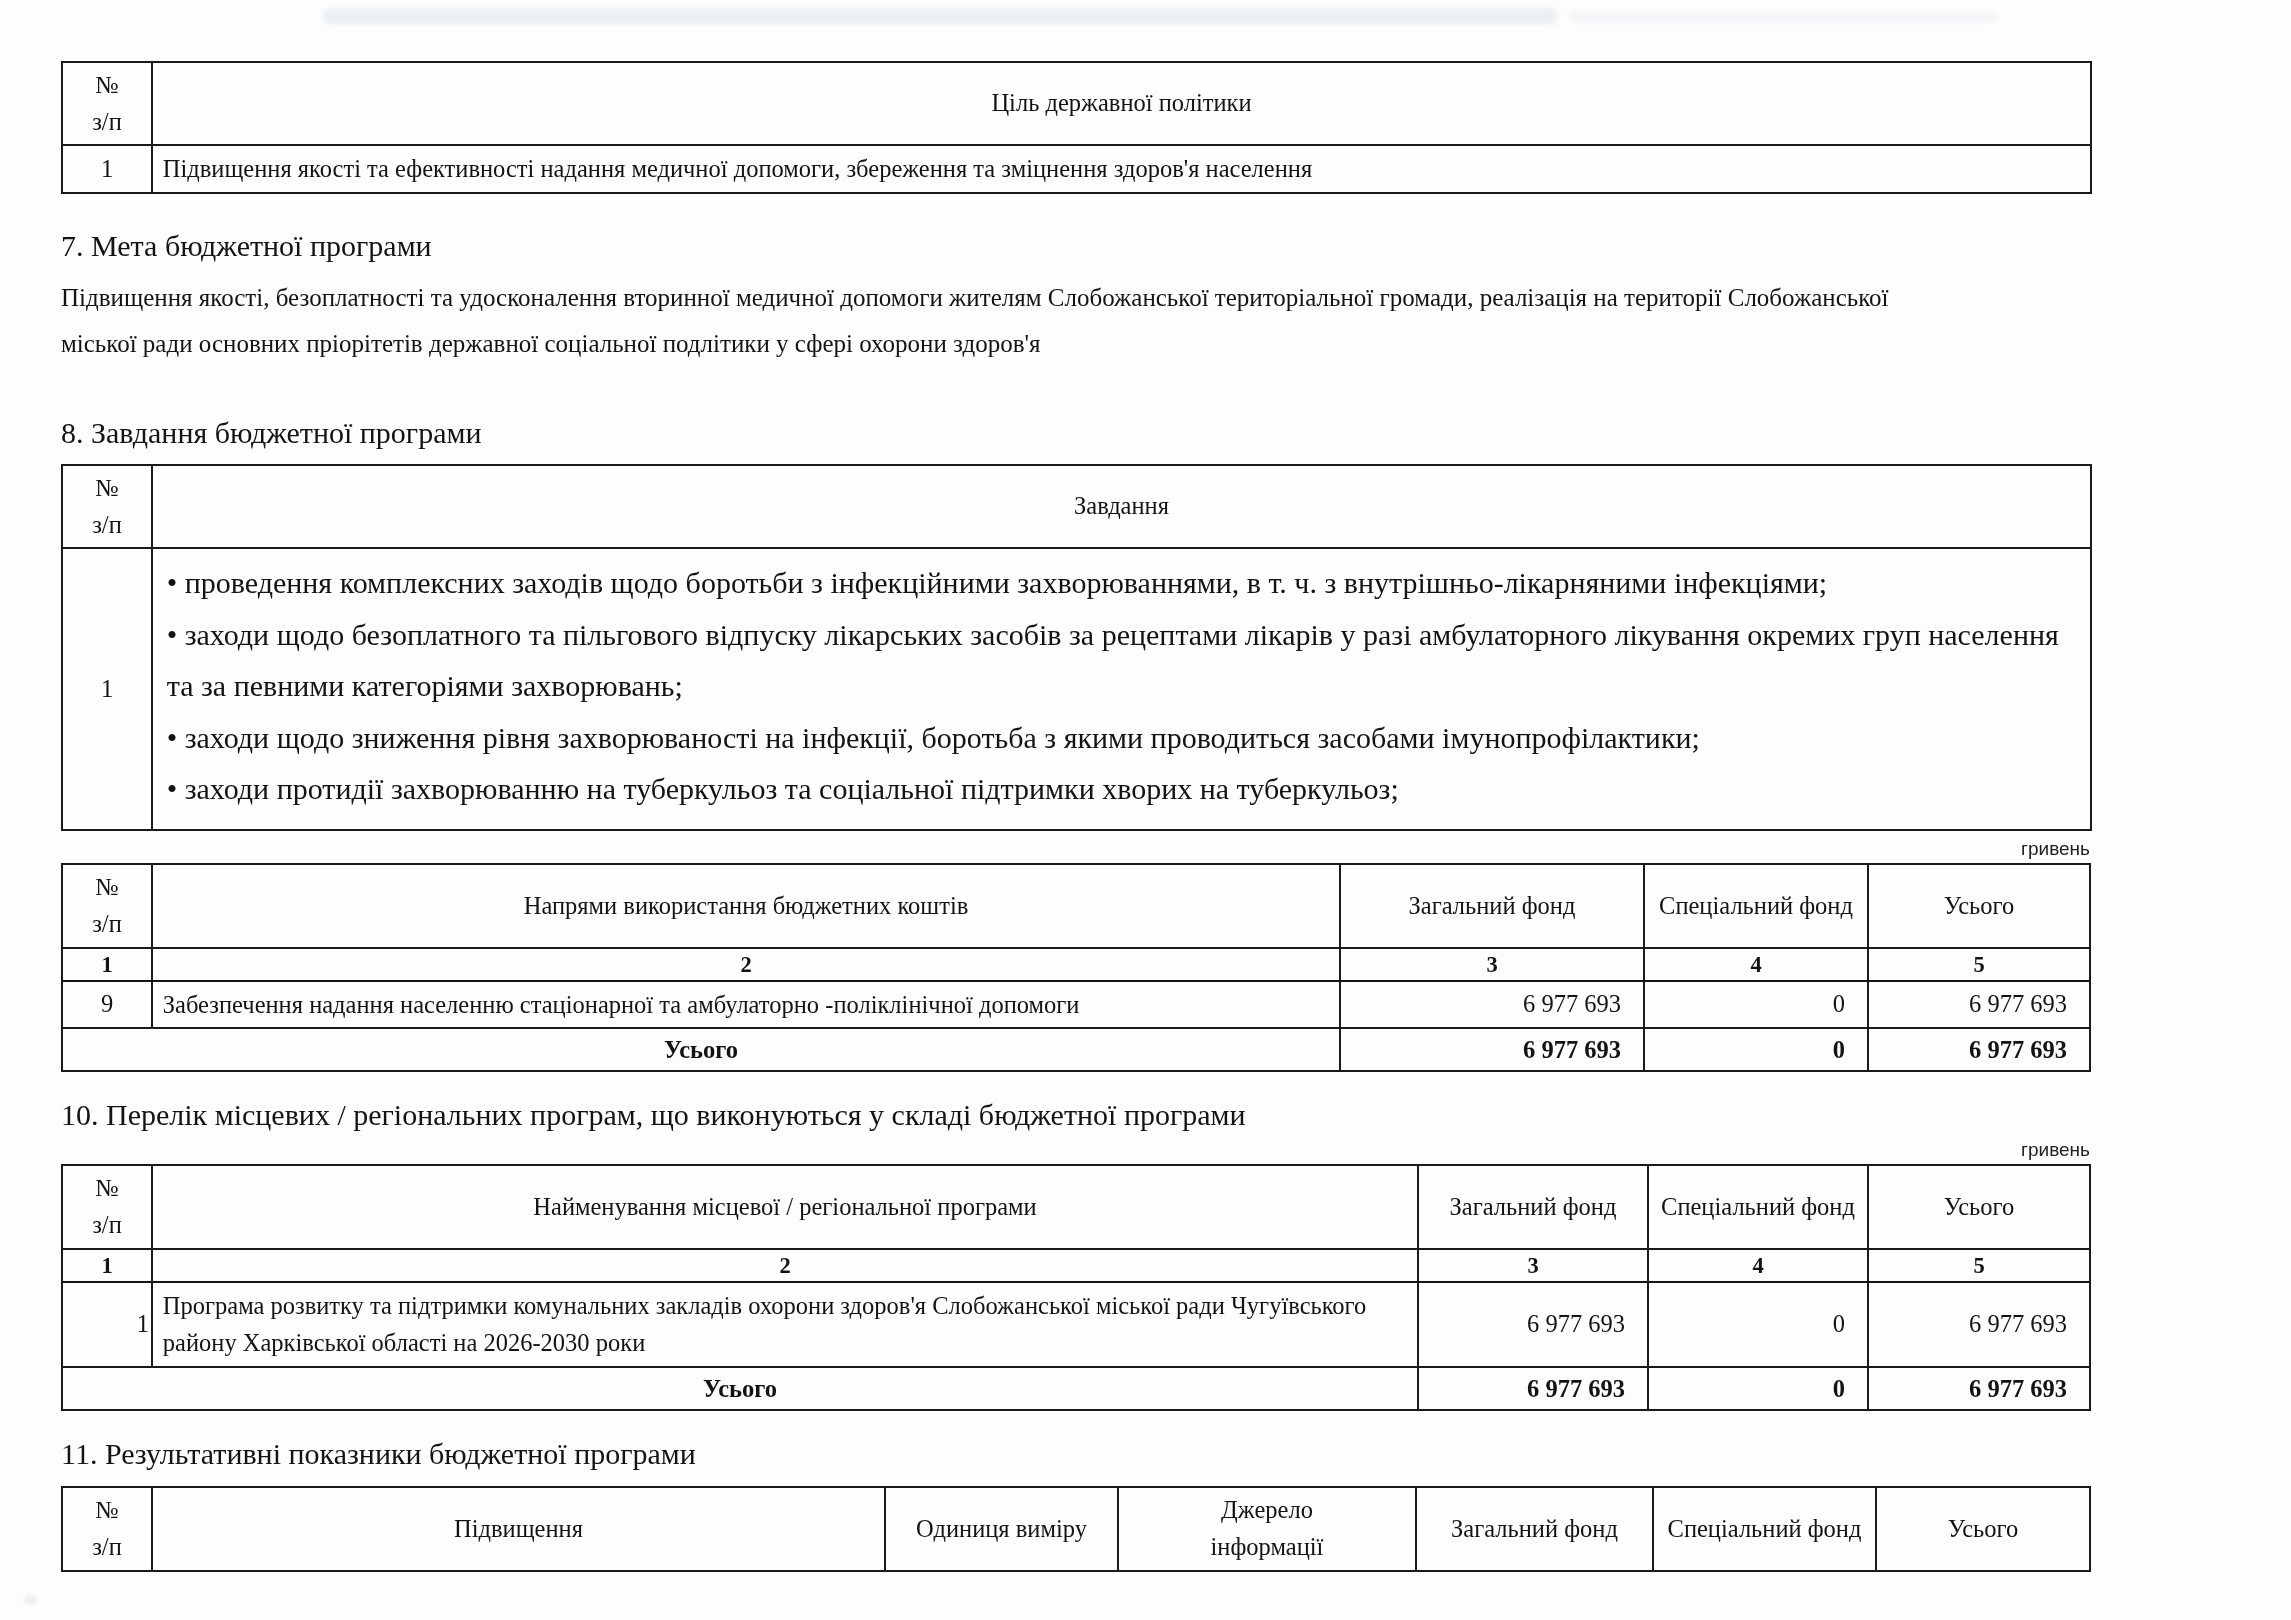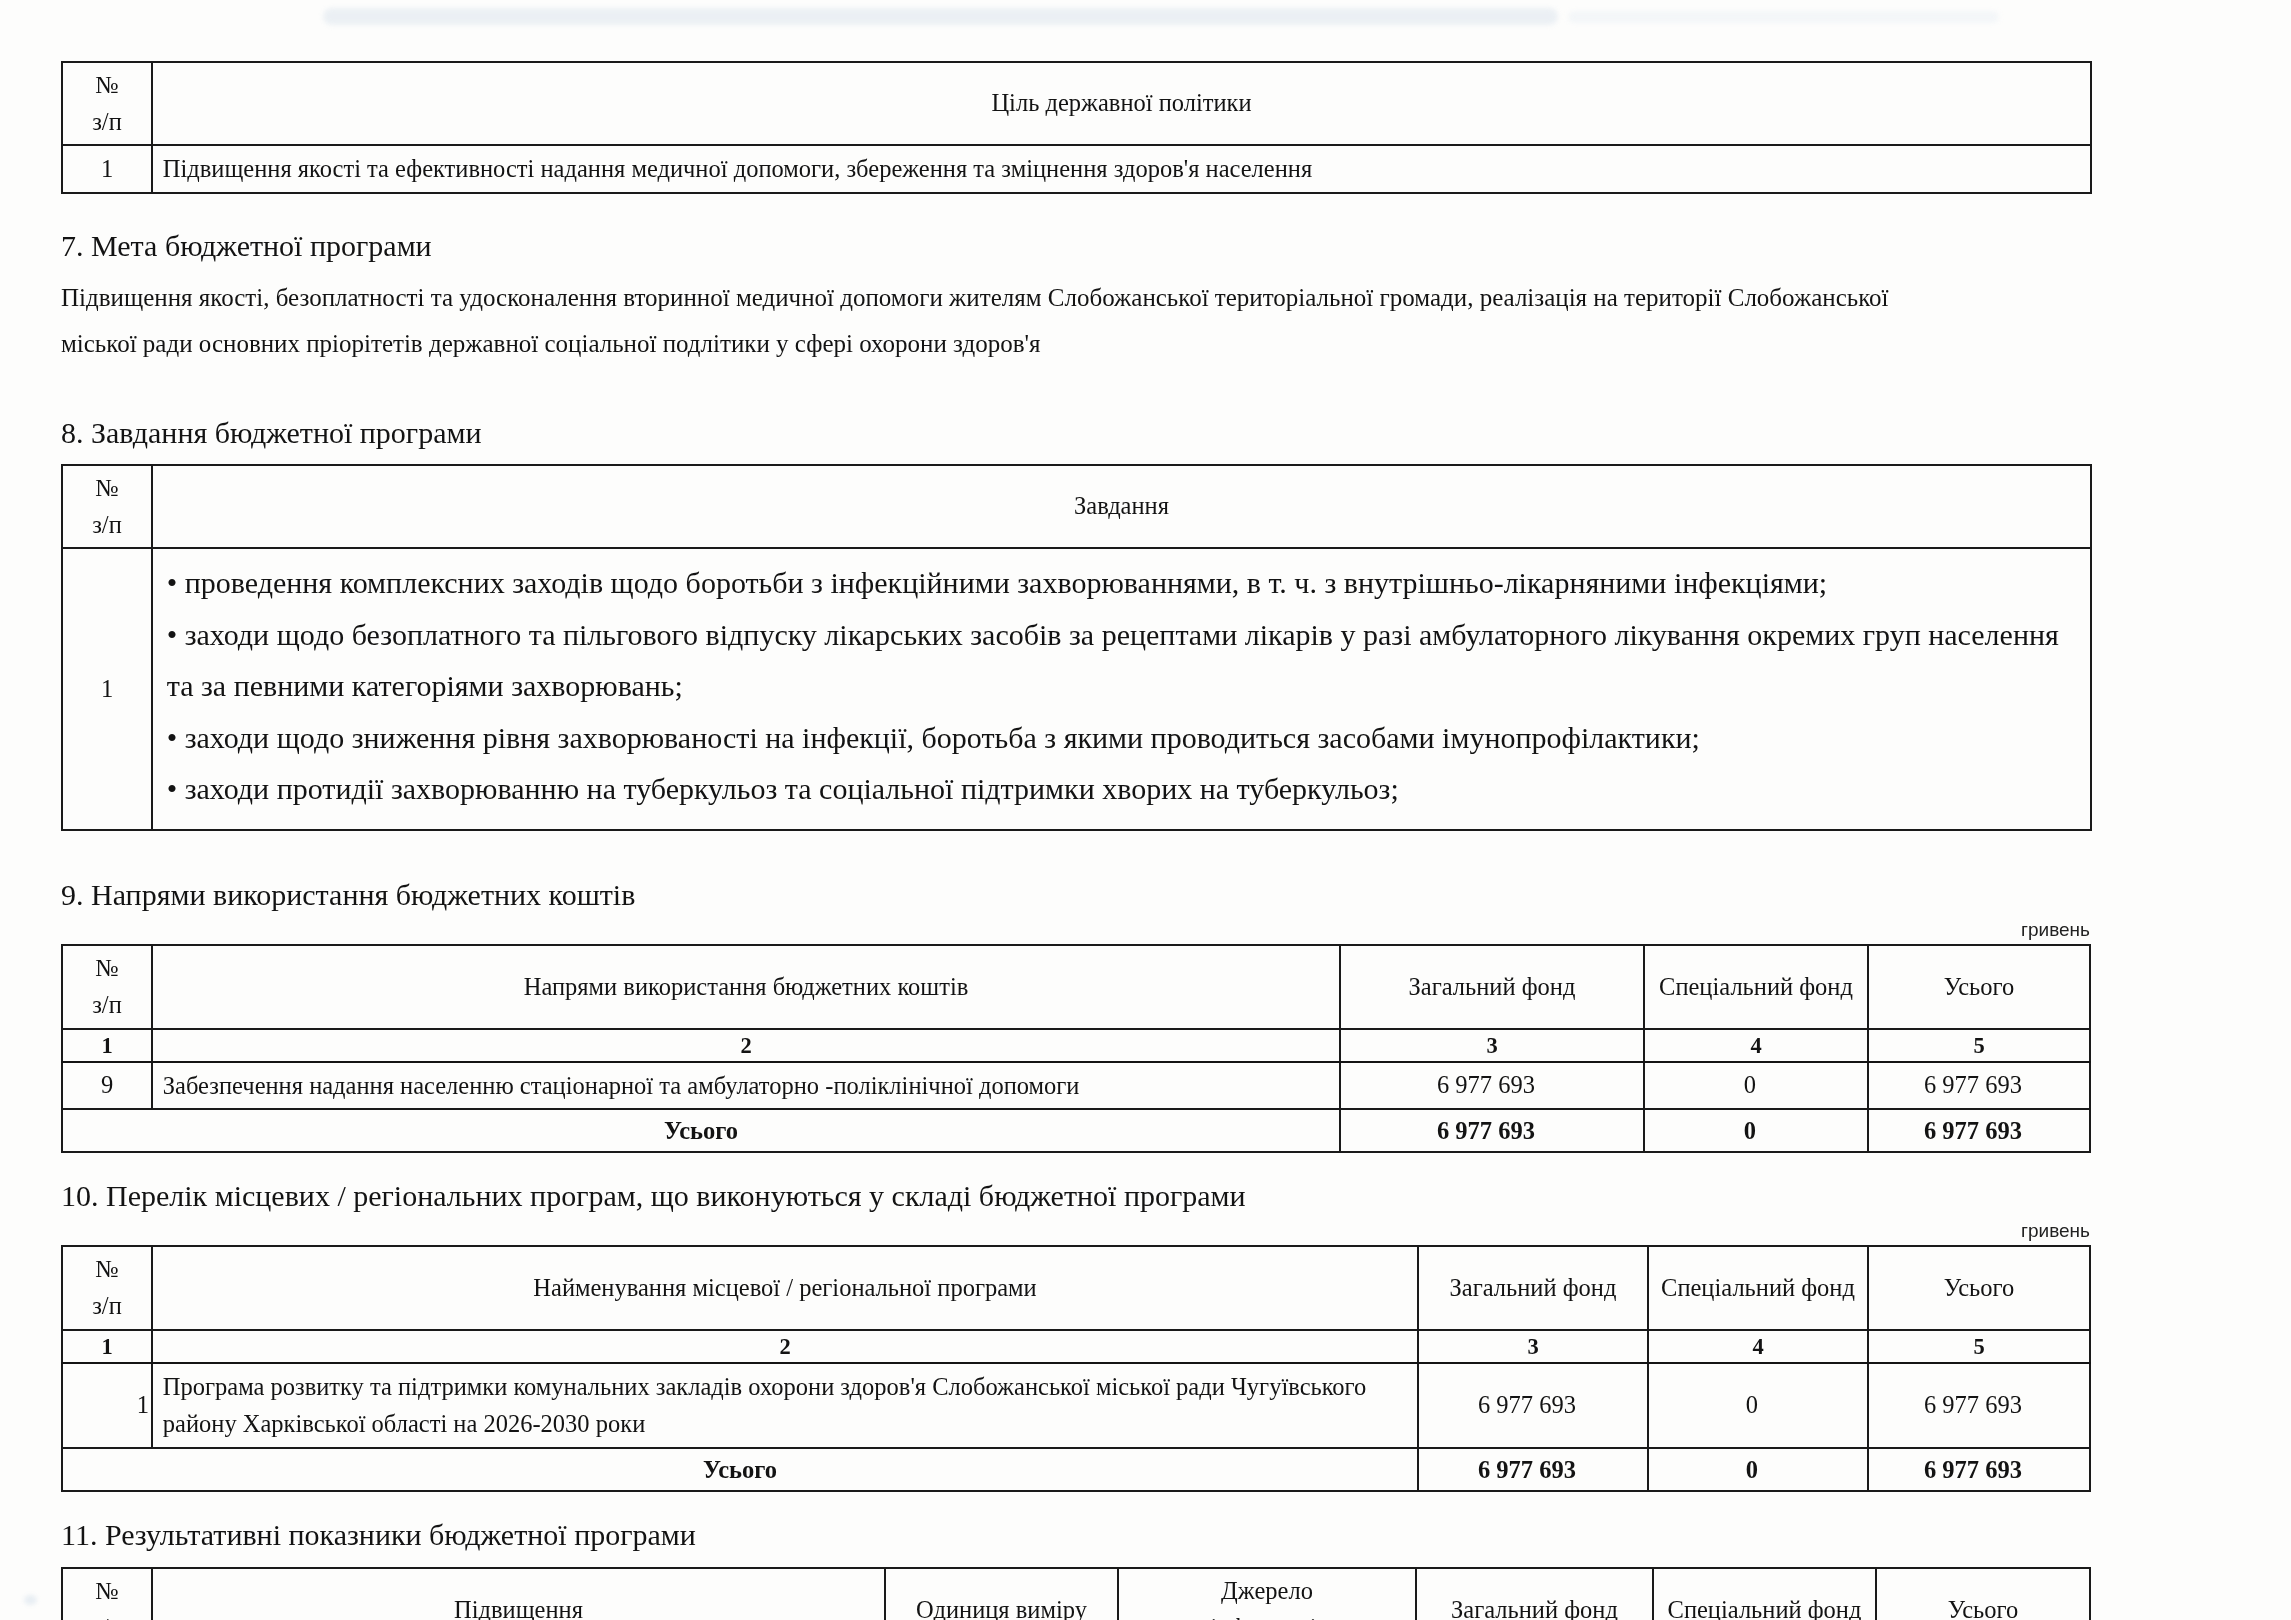--- a/index.html
+++ b/index.html
@@ -24,21 +24,21 @@
     padding:3.9px 9.8px;
     font-size:24.5px;
     font-weight:normal;
     vertical-align:middle;
     overflow:hidden;
   }
   table{border:2.9px solid #141414;}
   .num-col{text-align:center;}
   .head-cell{text-align:center;line-height:1.5;}
   .colnum-row td{font-weight:bold;font-size:22.5px;text-align:center;padding:2px 7.8px;line-height:1.2;border-top:2.9px solid #141414;border-bottom:2.9px solid #141414;}
-  .val{text-align:center;padding-right:22px;white-space:nowrap;}
+  .val{text-align:right;padding-right:22px;white-space:nowrap;}
   .name-cell{text-align:left;line-height:1.55;}
   .footer-row td{font-weight:bold;}
   .footer-label{text-align:center;}
   .section-title{font-size:30px;font-weight:normal;margin:0;}
   .t7{margin-top:35px;}
   .t8{margin-top:49px;}
   .t9{margin-top:47px;}
   .t10{margin-top:25.5px;}
   .t11{margin-top:25.5px;}
   .paragraph{margin-top:11.8px;font-size:25px;line-height:1.85;max-width:1843px;}
@@ -113,21 +113,20 @@
         <td class="bullets-cell">
           <div class="bullet-line">• проведення комплексних заходів щодо боротьби з   інфекційними захворюваннями,  в т. ч.  з внутрішньо-лікарняними інфекціями;</div>
           <div class="bullet-line">• заходи щодо безоплатного  та пільгового відпуску лікарських засобів за рецептами лікарів у разі амбулаторного лікування окремих груп населення та за певними категоріями захворювань;</div>
           <div class="bullet-line">• заходи  щодо зниження  рівня  захворюваності  на  інфекції,  боротьба  з  якими проводиться засобами імунопрофілактики;</div>
           <div class="bullet-line">• заходи  протидії  захворюванню на туберкульоз  та соціальної підтримки   хворих на туберкульоз;</div>
         </td>
       </tr>
     </tbody>
       </table>
 
-    <h2 class="section-title t9">9. Напрями використання бюджетних коштів</h2>
     <div class="unit-label">гривень</div>
     <table class="mid-table">
       <colgroup>
         <col style="width:90px">
           <col style="width:1188px">
           <col style="width:304px">
           <col style="width:224px">
           <col style="width:222px">
       </colgroup>
       <tbody>

